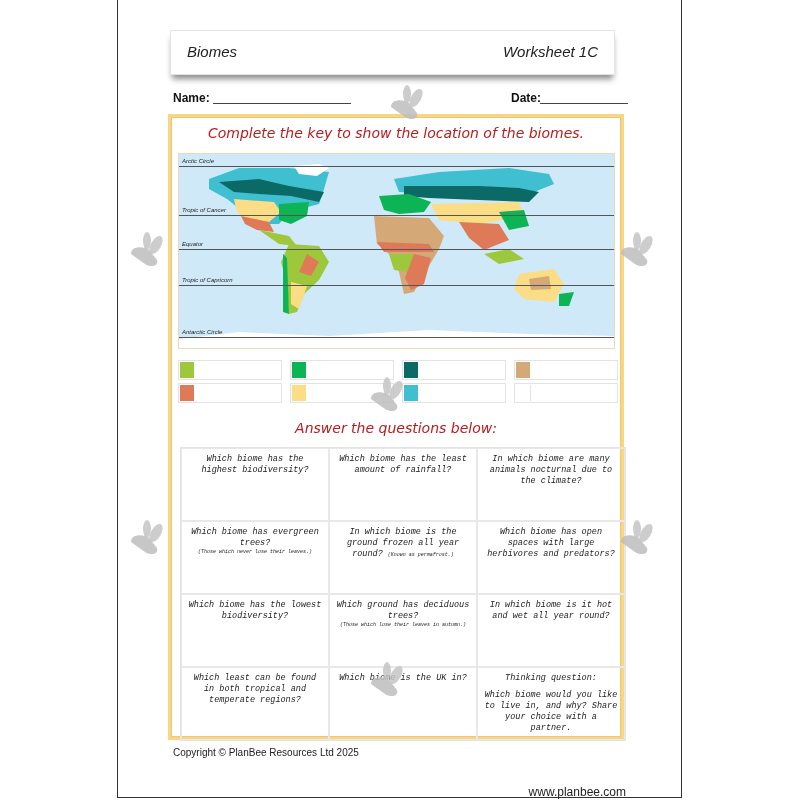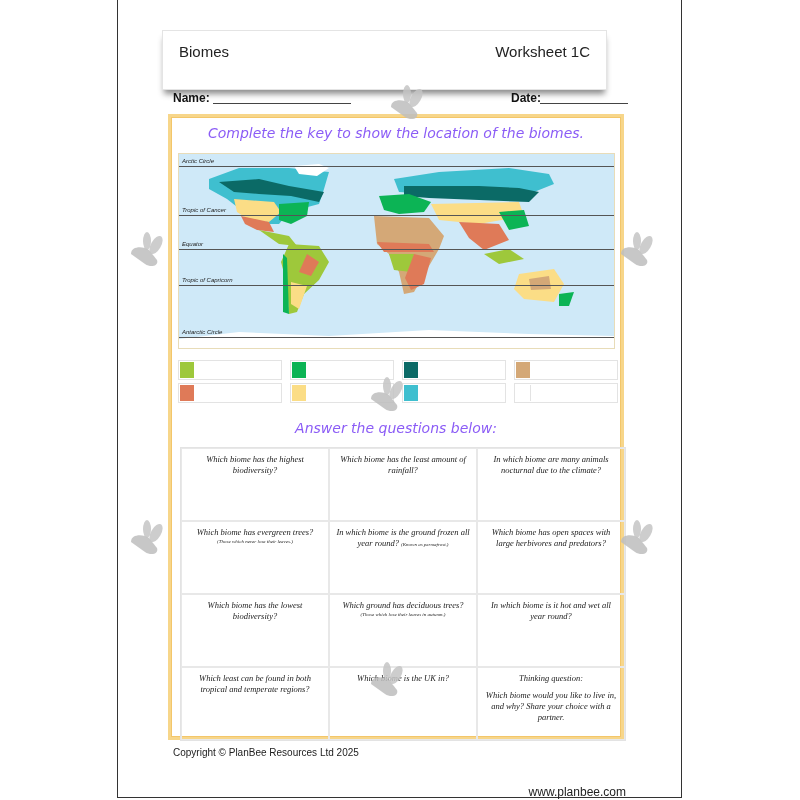--- a/index.html
+++ b/index.html
@@ -1,35 +1,35 @@
 <!DOCTYPE html>
 <html><head>
 <meta charset="utf-8">
 <style>
   html, body { margin:0; padding:0; background:#ffffff; }
   body { width:800px; height:800px; position:relative; overflow:hidden; font-family:"Liberation Sans", sans-serif; }
   .page { position:absolute; left:117px; top:0; width:565px; height:798px; border:1px solid #333; border-top:none; background:#fff; box-sizing:border-box; }
-  .header-bar { position:absolute; left:44px; top:30px; width:445px; height:60px; background:#fff; box-shadow:0 6px 6px -2px rgba(0,0,0,0.45); border:1px solid #e4e4e4; box-sizing:border-box; }
+  .header-bar { position:absolute; left:52px; top:30px; width:445px; height:45px; background:#fff; box-shadow:0 6px 6px -2px rgba(0,0,0,0.45); border:1px solid #e4e4e4; box-sizing:border-box;font-style:italic; }
   .header-title { position:absolute; left:16px; top:12px; font-size:15px; color:#222; }
   .header-sheet { position:absolute; right:16px; top:12px; font-size:15px; color:#222; }
   .name-row { position:absolute; left:55px; top:91px; width:455px; font-size:12px; font-weight:bold; color:#111; }
   .name-label { position:absolute; left:0; top:0; }
   .name-line { position:absolute; left:40px; top:12px; width:138px; height:1px; background:#444; }
   .date-label { position:absolute; left:338px; top:0; }
   .date-line { position:absolute; left:367px; top:12px; width:88px; height:1px; background:#444; }
   .frame { position:absolute; left:50px; top:114px; width:456px; height:626px; border:3px solid #f7d68a; box-sizing:border-box; outline:1px solid #f3c66a; outline-offset:-4px; }
-  .instruction { position:absolute; left:0; width:100%; text-align:center; font-style:italic; font-size:14px; color:#8b5cf6; font-family:"DejaVu Sans", sans-serif; }
+  .instruction { position:absolute; left:0; width:100%; text-align:center; font-style:italic; font-size:14px; color:#b91c1c; font-family:"DejaVu Sans", sans-serif; }
   .map { position:absolute; left:7px; top:36px; width:437px; height:196px; background:#cfe9f8; border:1px solid #e8dcb8; box-sizing:border-box; overflow:hidden; }
   .lat-line { position:absolute; left:0; width:100%; height:1px; background:#555; }
   .lat-label { position:absolute; left:3px; font-size:6px; font-style:italic; color:#222; }
   .key-grid { position:absolute; left:7px; top:243px; width:440px; display:grid; grid-template-columns:repeat(4, 1fr); gap:3px 8px; }
   .key-cell { height:20px; border:1px solid #e3e3e3; position:relative; box-sizing:border-box; }
   .key-swatch { position:absolute; left:1px; top:1px; width:14px; height:16px; }
   .q-grid { position:absolute; left:9px; top:330px; width:444px; display:grid; grid-template-columns:repeat(3, 1fr); grid-auto-rows:73px; border:1px solid #e3e3e3; }
-  .q-cell { border:1px solid #e8e8e8; text-align:center; padding:5px 6px; box-sizing:border-box; font-style:italic; font-size:8.5px; line-height:11px; color:#222; font-family:Liberation Serif, serif; }
+  .q-cell { border:1px solid #e8e8e8; text-align:center; padding:5px 6px; box-sizing:border-box; font-style:italic; font-size:8.5px; line-height:11px; color:#222; font-family:Liberation Mono, monospace; }
   .q-note { font-size:5px; line-height:7px; display:block; }
   .q-note-inline { font-size:5px; }
   .footer-left { position:absolute; left:55px; top:747px; font-size:10px; color:#222; }
   .footer-right { position:absolute; right:55px; top:785px; font-size:12px; color:#222; }
   .watermark { position:absolute; width:40px; height:38px; }
 </style>
 </head>
 <body>
 
 <div class="page">

